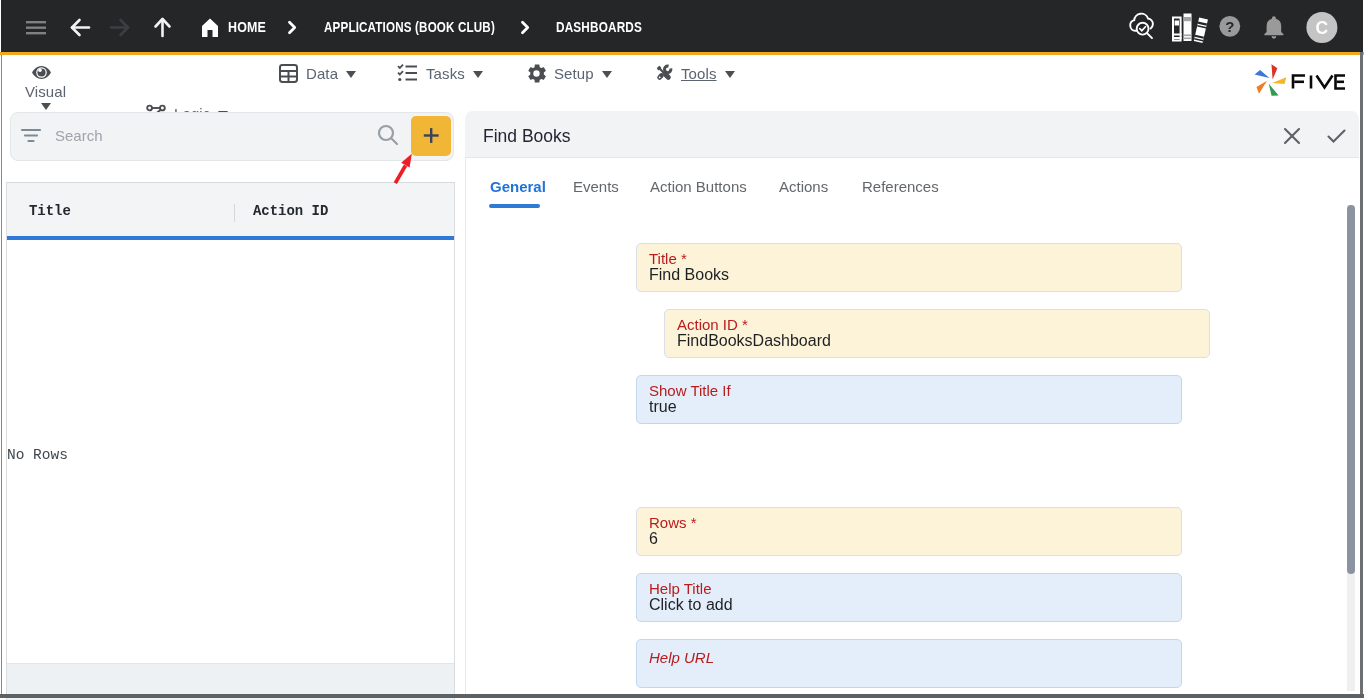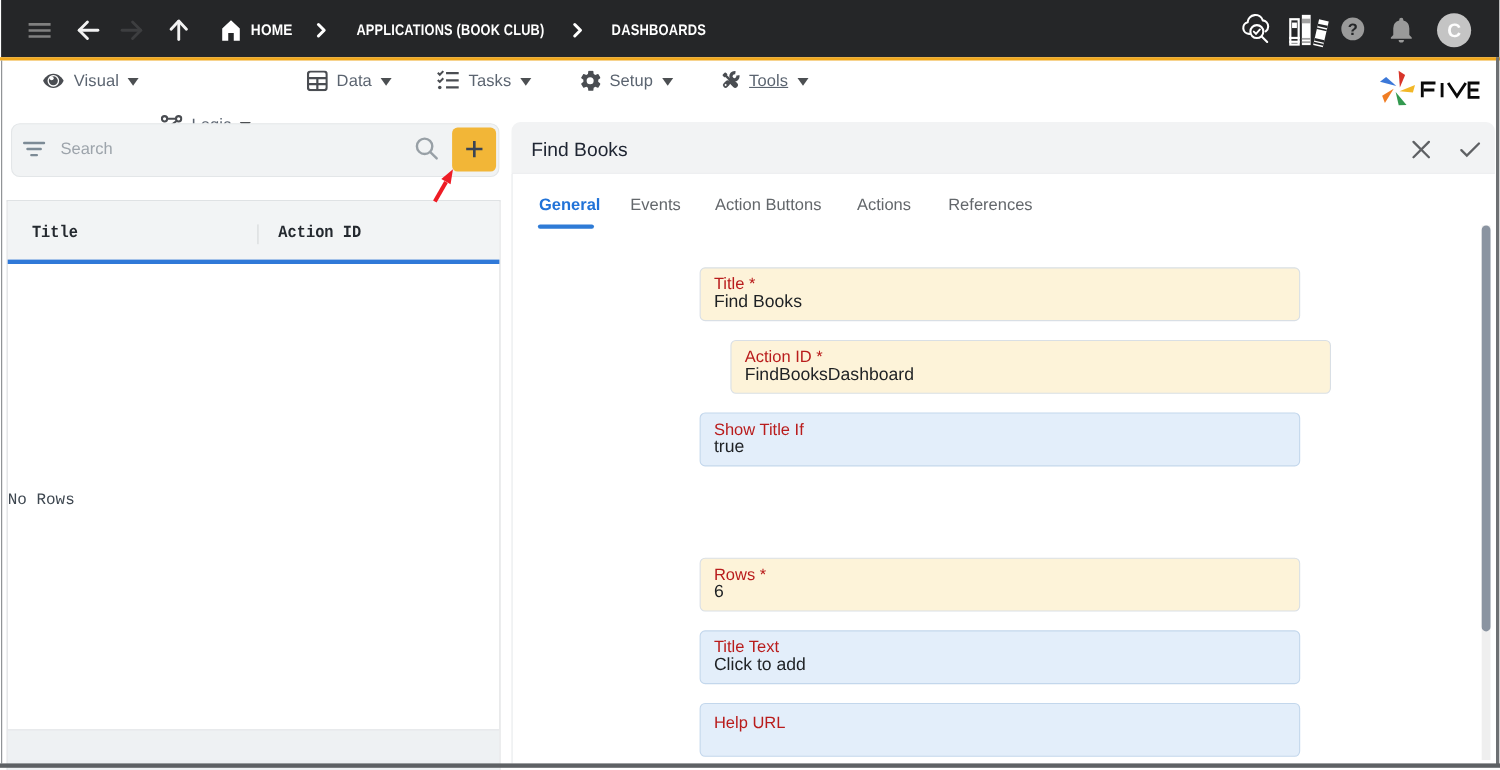--- a/index.html
+++ b/index.html
@@ -120,21 +120,21 @@
 
       <circle cx="1321.9" cy="27.5" r="15.5" fill="#c4c4c4"></circle>
       <text x="1321.9" y="33.5" font-size="17.5" font-weight="700" fill="#fdfdfd" text-anchor="middle" font-family="Liberation Sans">C</text>
     </svg>
   </div>
   <div class="abs crumb" style="left:228px; transform:scaleX(.89);">HOME</div>
   <div class="abs crumb" style="left:324px; transform:scaleX(.83);">APPLICATIONS (BOOK CLUB)</div>
   <div class="abs crumb" style="left:556px; transform:scaleX(.84);">DASHBOARDS</div>
 
   <div class="abs" id="toolbar">
-    <div class="abs tbitem" style="left:38px;">
+    <div class="abs tbitem" style="left:17px;flex-direction:column;">
       <svg width="21" height="21" viewBox="0 0 21 21">
         <path d="M10.5 4 C5.5 4 2 8.2 1.2 10.5 C2 12.8 5.5 17 10.5 17 C15.5 17 19 12.8 19.8 10.5 C19 8.2 15.5 4 10.5 4 Z" fill="#4a4d52"></path>
         <circle cx="10.5" cy="10.5" r="5.3" fill="#fff"></circle>
         <circle cx="10.5" cy="10.5" r="4.1" fill="#4a4d52"></circle>
         <circle cx="9" cy="8.2" r="1.8" fill="#fff"></circle>
       </svg>
       <span class="lbl">Visual</span>
         <span class="caret"></span>
     </div>
     <div class="abs tbitem" style="left:146px;margin-top:40px;">
@@ -284,25 +284,25 @@
     </div>
   <div class="abs field f-blue" style="top:375px;">
       <div class="flabel">Show Title If</div>
       <div class="fvalue">true</div>
     </div>
   <div class="abs field f-yellow" style="top:507px;">
       <div class="flabel">Rows *</div>
       <div class="fvalue">6</div>
     </div>
   <div class="abs field f-blue" style="top:573px;">
-      <div class="flabel">Title Text</div>
+      <div class="flabel">Help Title</div>
       <div class="fvalue">Click to add</div>
     </div>
   <div class="abs field f-blue" style="top:639px;">
-      <div class="flabel" style="top:8.5px;">Help URL</div>
+      <div class="flabel" style="top:8.5px;font-style:italic;">Help URL</div>
     </div>
 
   <div class="abs" id="sbtrack"></div>
   <div class="abs" id="sbthumb"></div>
   <div class="abs" id="bleft"></div>
   <div class="abs" id="bright"></div>
   <div class="abs" id="bbottom"></div>
 </div>
 
 </body></html>

